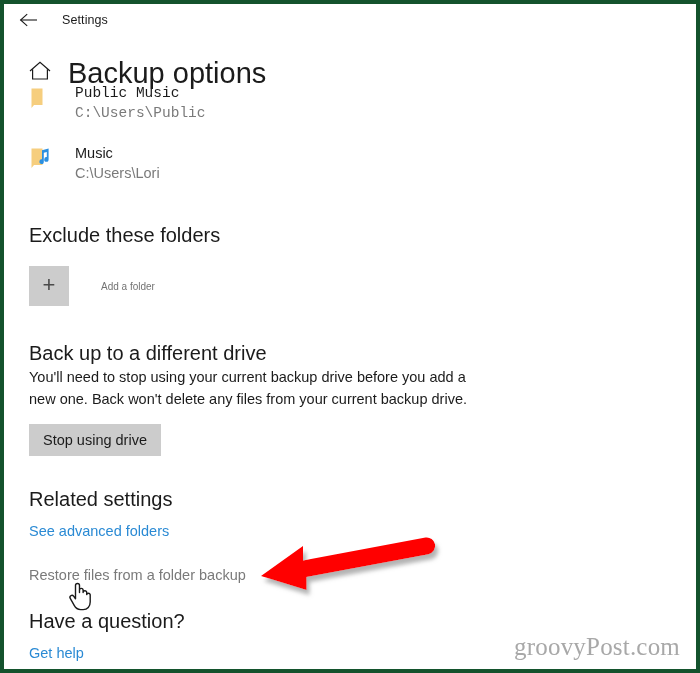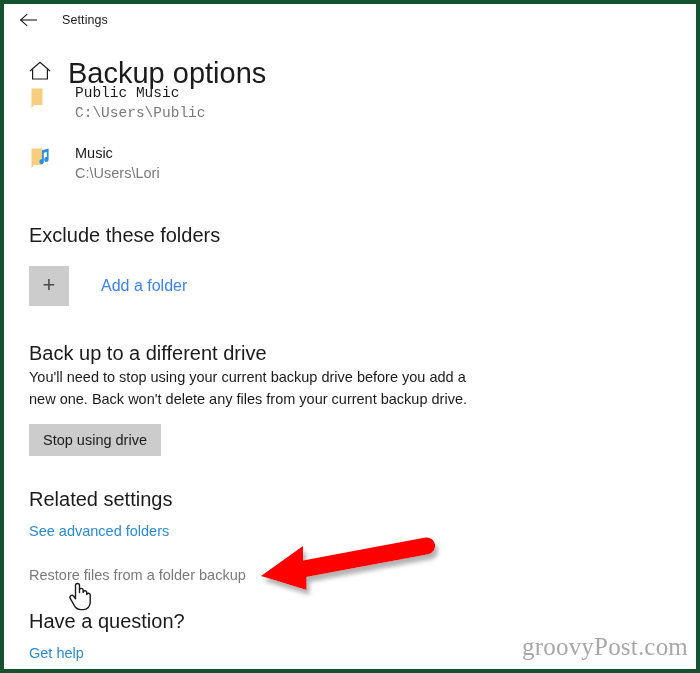--- a/index.html
+++ b/index.html
@@ -150,22 +150,22 @@
     flex: 0 0 40px;
   }
   .plus-glyph {
     font-size: 22px;
     color: #4a4a4a;
     font-weight: 300;
     line-height: 1;
     margin-top: -2px;
   }
   .add-label {
-    font-size: 16px;
-    color: #3b82f6;
+    font-size: 10px;
+    color: #737373;
     margin-left: 32px;
   }
 
   
   .push-btn {
     margin-left: 25px;
     background: #cccccc;
     border: none;
     color: #1b1b1b;
     font-family: "Liberation Sans", sans-serif;
@@ -216,21 +216,21 @@
     left: 63px;
     top: 576px;
     width: 26px;
     height: 32px;
     pointer-events: none;
   }
 
   
   .watermark {
     position: absolute;
-    right: 8px;
+    right: 16px;
     bottom: 8px;
     font-family: "Liberation Serif", serif;
     font-size: 25px;
     color: #a8a8a8;
     letter-spacing: 0.2px;
     white-space: nowrap;
   }
 </style>
 </head>
 <body>

